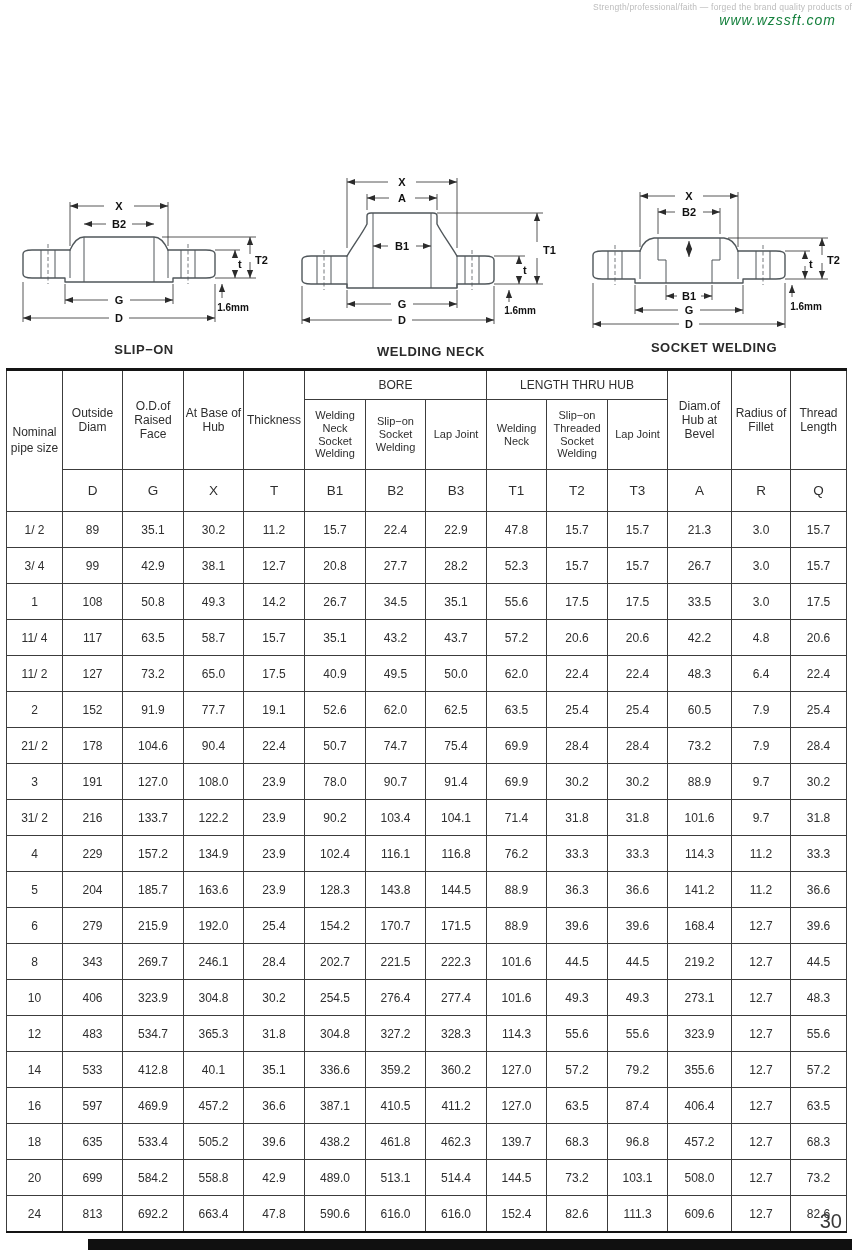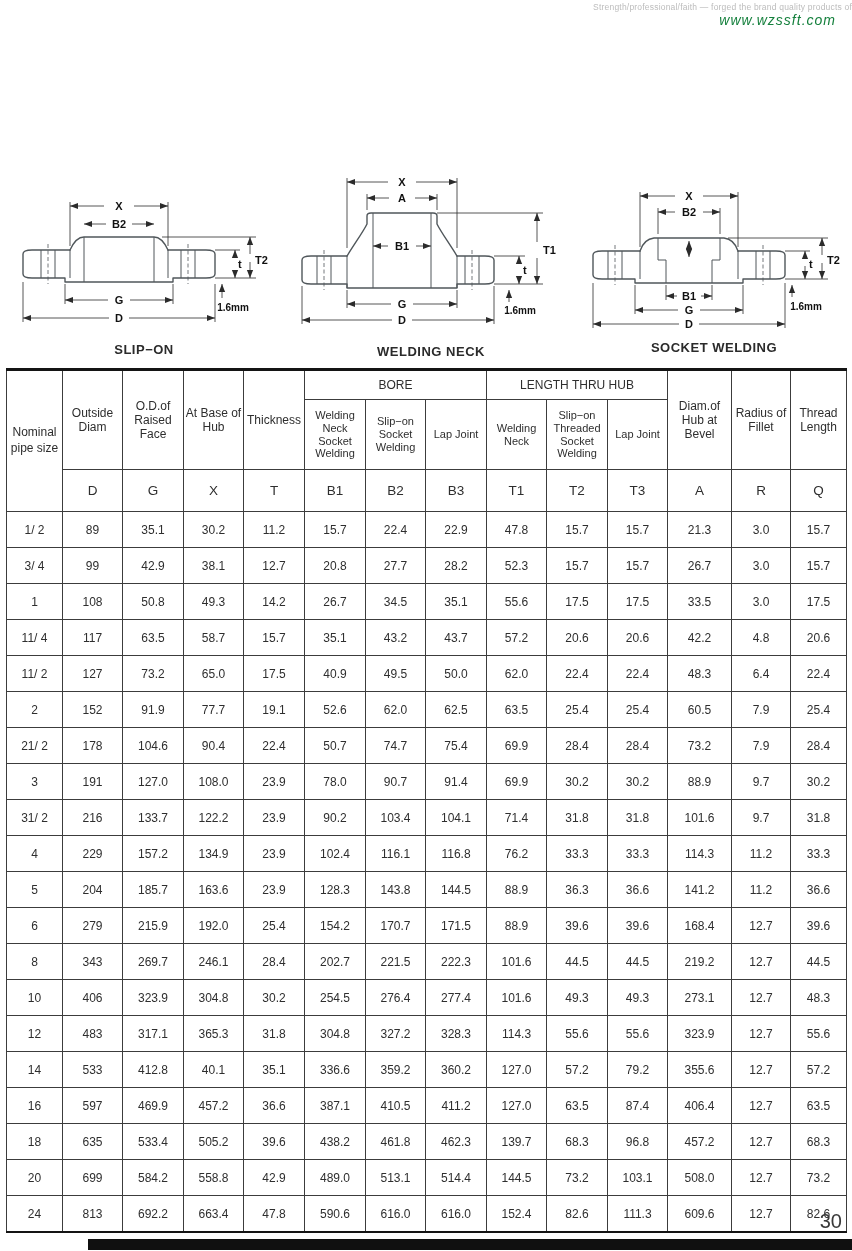--- a/index.html
+++ b/index.html
@@ -446,21 +446,21 @@
           <td>101.6</td>
           <td>49.3</td>
           <td>49.3</td>
           <td>273.1</td>
           <td>12.7</td>
           <td>48.3</td>
         </tr>
         <tr>
           <td>12</td>
           <td>483</td>
-          <td>317.1</td>
+          <td>534.7</td>
           <td>365.3</td>
           <td>31.8</td>
           <td>304.8</td>
           <td>327.2</td>
           <td>328.3</td>
           <td>114.3</td>
           <td>55.6</td>
           <td>55.6</td>
           <td>323.9</td>
           <td>12.7</td>

